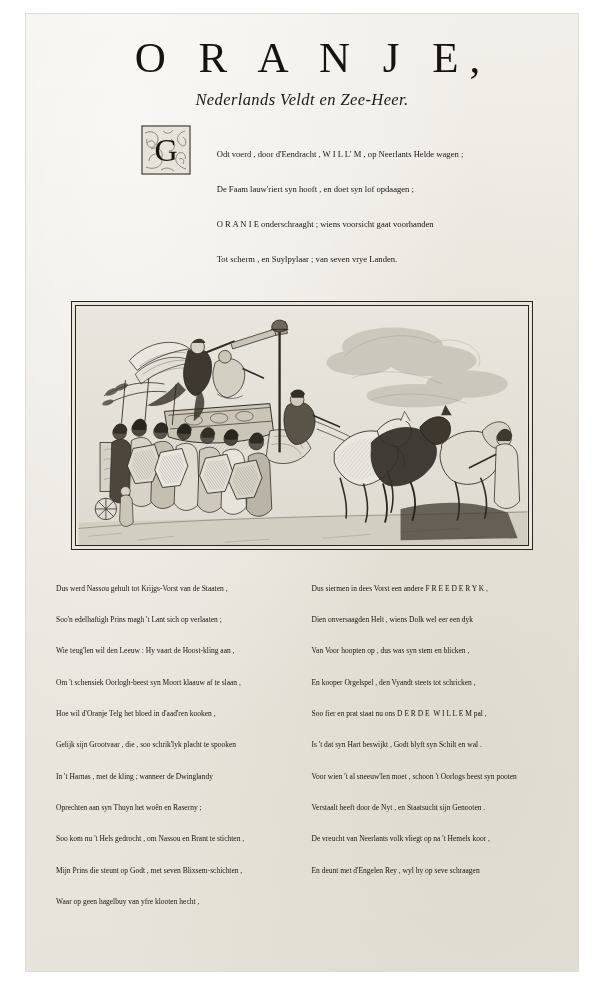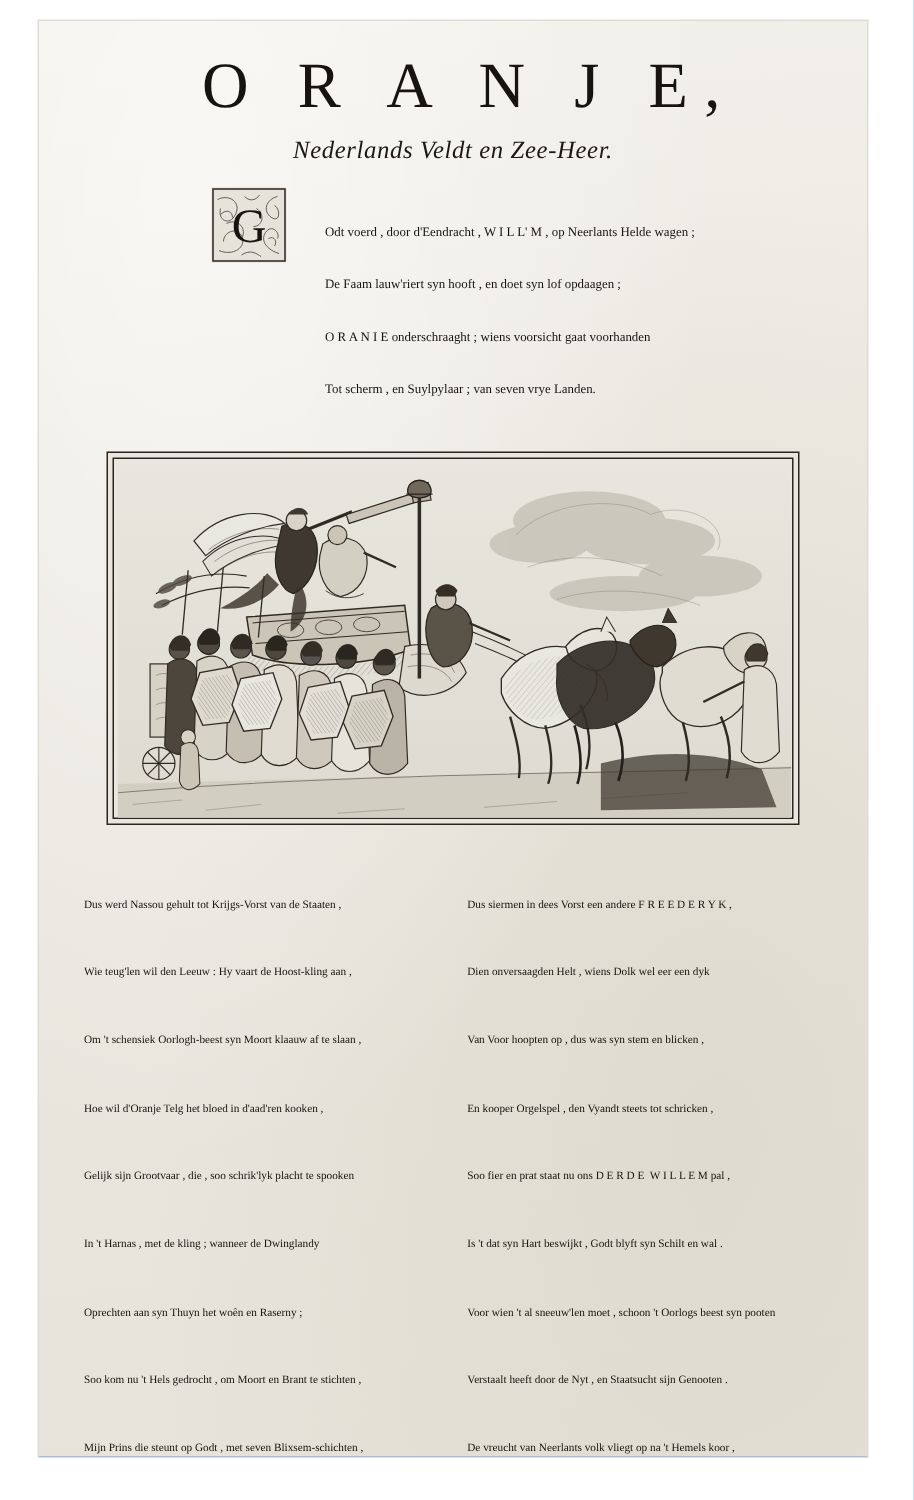--- a/index.html
+++ b/index.html
@@ -1,20 +1,20 @@
 <!DOCTYPE html>
 <html><head>
 <meta charset="utf-8">
 <style>
   html,body{margin:0;padding:0;background:#ffffff;}
   body{width:609px;height:1000px;overflow:hidden;
        font-family:"Liberation Serif","DejaVu Serif",serif;}
 
   .sheet{position:absolute;left:26px;top:14px;width:552px;height:957px;
-         background:#3b82f6;
+         background:#a16207;
          box-shadow:0 0 0 1px rgba(160,155,143,.35);
          overflow:hidden;}
   .sheet::before{content:"";position:absolute;inset:0;
     background:
       radial-gradient(ellipse at 18% 12%, rgba(255,255,255,.55), rgba(255,255,255,0) 55%),
       radial-gradient(ellipse at 82% 78%, rgba(214,208,194,.5), rgba(255,255,255,0) 60%),
       linear-gradient(176deg,#f2f0ea 0%,#eae7df 45%,#e7e3da 100%);
     pointer-events:none;}
   .inner{position:absolute;inset:0;padding:0 30px;box-sizing:border-box;}
 
@@ -38,21 +38,21 @@
   
   .plate-wrap{margin-top:12px;display:flex;justify-content:center;}
   .plate{width:460px;height:247px;position:relative;
          border:1px solid #2a2520;background:#e9e6de;overflow:hidden;}
   .plate-in{position:absolute;inset:3px;border:1px solid #2a2520;overflow:hidden;}
 
   
   .cols{display:flex;margin-top:13px;gap:14px;}
   .col{flex:1 1 0;font-size:7.5px;line-height:1.392;color:#16130e;
        white-space:pre;}
-  .col .l{display:block;margin-top:14px;}
+  .col .l{display:block;}
   .col.right{padding-left:5px;}
 </style>
 </head>
 <body>
 
 <div class="sheet">
   <div class="inner">
 
     <div class="title"><span>O R A N J E</span><span class="comma">,</span></div>
     <div class="subtitle">Nederlands Veldt en Zee-Heer.</div>
@@ -322,27 +322,28 @@
 
             <rect x="0" y="0" width="460" height="247" fill="#8a8274" opacity=".06"></rect>
           </svg>
         </div>
       </div>
     </div>
 
     <div class="cols">
       <div class="col left">
         <span class="l">Dus werd Nassou gehult tot Krijgs-Vorst van de Staaten ,</span>
+        <span class="l">Soo'n edelhaftigh Prins magh 't Lant sich op verlaaten ;</span>
         <span class="l">Wie teug'len wil den Leeuw : Hy vaart de Hoost-kling aan ,</span>
         <span class="l">Om 't schensiek Oorlogh-beest syn Moort klaauw af te slaan ,</span>
         <span class="l">Hoe wil d'Oranje Telg het bloed in d'aad'ren kooken ,</span>
         <span class="l">Gelijk sijn Grootvaar , die , soo schrik'lyk placht te spooken</span>
         <span class="l">In 't Harnas , met de kling ; wanneer de Dwinglandy</span>
         <span class="l">Oprechten aan syn Thuyn het woên en Raserny ;</span>
-        <span class="l">Soo kom nu 't Hels gedrocht , om Moort en Brant te stichten ,</span>
+        <span class="l">Soo kom nu 't Hels gedrocht , om Nassou en Brant te stichten ,</span>
         <span class="l">Mijn Prins die steunt op Godt , met seven Blixsem-schichten ,</span>
         <span class="l">Waar op geen hagelbuy van yfre klooten hecht ,</span>
         
         
         
         
         
         
         
         

